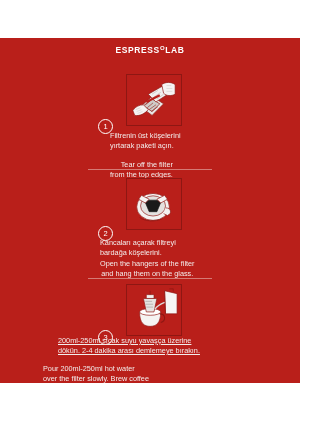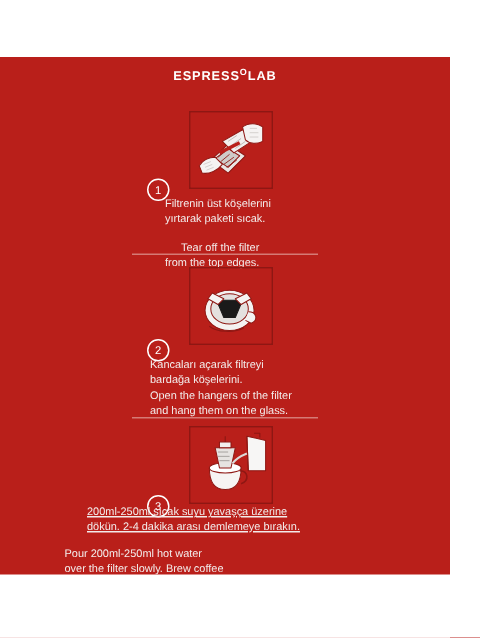--- a/index.html
+++ b/index.html
@@ -138,21 +138,21 @@
             <path d="M20,28 L34,21" stroke="#b91f1a" stroke-width="2.4" fill="none"></path>
             <path d="M6,37 C8,33 13,31 17,31 L22,36 C19,40 13,43 8,42 Z" fill="#f5f3f2"></path>
             <path d="M9,36 L14,34 M10,38 L15,36 M11,40 L16,38" stroke="#cfcbc8" stroke-width="0.6" fill="none"></path>
             <path d="M36,10 C40,7 46,7 50,10 L50,20 C46,22 41,22 38,19 Z" fill="#f5f3f2"></path>
             <path d="M41,11 L46,11 M41,14 L47,14 M41,17 L47,17" stroke="#cfcbc8" stroke-width="0.6" fill="none"></path>
           </g>
         </svg>
       </div>
       <div class="badge">1</div>
       <div class="caption">Filtrenin üst köşelerini
-yırtarak paketi sıcak.</div>
+yırtarak paketi açın.</div>
       <div class="caption" style="left:110px; top:86px;text-align:right;">Tear off the filter
 from the top edges.</div>
     </div>
     <div class="divider" id="divider1"></div>
 
     <div class="step" id="step2">
       <div class="illus">
         <svg viewBox="0 0 56 52" xmlns="http://www.w3.org/2000/svg">
           <rect x="0" y="0" width="56" height="52" fill="#b91f1a"></rect>
           <g stroke="#8e1713" stroke-width="0.7" stroke-linejoin="round">
@@ -162,21 +162,21 @@
             <polygon points="15,17 23,21 19,25 12,21" fill="#f6f4f3"></polygon>
             <polygon points="39,17 31,21 35,25 42,21" fill="#f6f4f3"></polygon>
             <path d="M40,30 C46,30 47,36 42,38 L38,36" fill="#f4f2f1"></path>
             <path d="M13,40 C18,44 30,45 37,41" fill="none" stroke="#8e1713" stroke-width="0.8"></path>
           </g>
         </svg>
       </div>
       <div class="badge">2</div>
       <div class="caption">Kancaları açarak filtreyi
 bardağa köşelerini.</div>
-      <div class="caption" style="left:100px; top:81px;">Open the hangers of the filter
+      <div class="caption" style="left:100px; top:81px;text-align:center;">Open the hangers of the filter
 and hang them on the glass.</div>
     </div>
     <div class="divider" id="divider2"></div>
 
     <div class="step" id="step3">
       <div class="illus">
         <svg viewBox="0 0 56 52" xmlns="http://www.w3.org/2000/svg">
           <rect x="0" y="0" width="56" height="52" fill="#b91f1a"></rect>
           <g stroke="#8e1713" stroke-width="0.7" stroke-linejoin="round">
             <path d="M13,28 C13,40 18,43 24,43 C30,43 35,40 35,28 Z" fill="#f6f4f3"></path>

